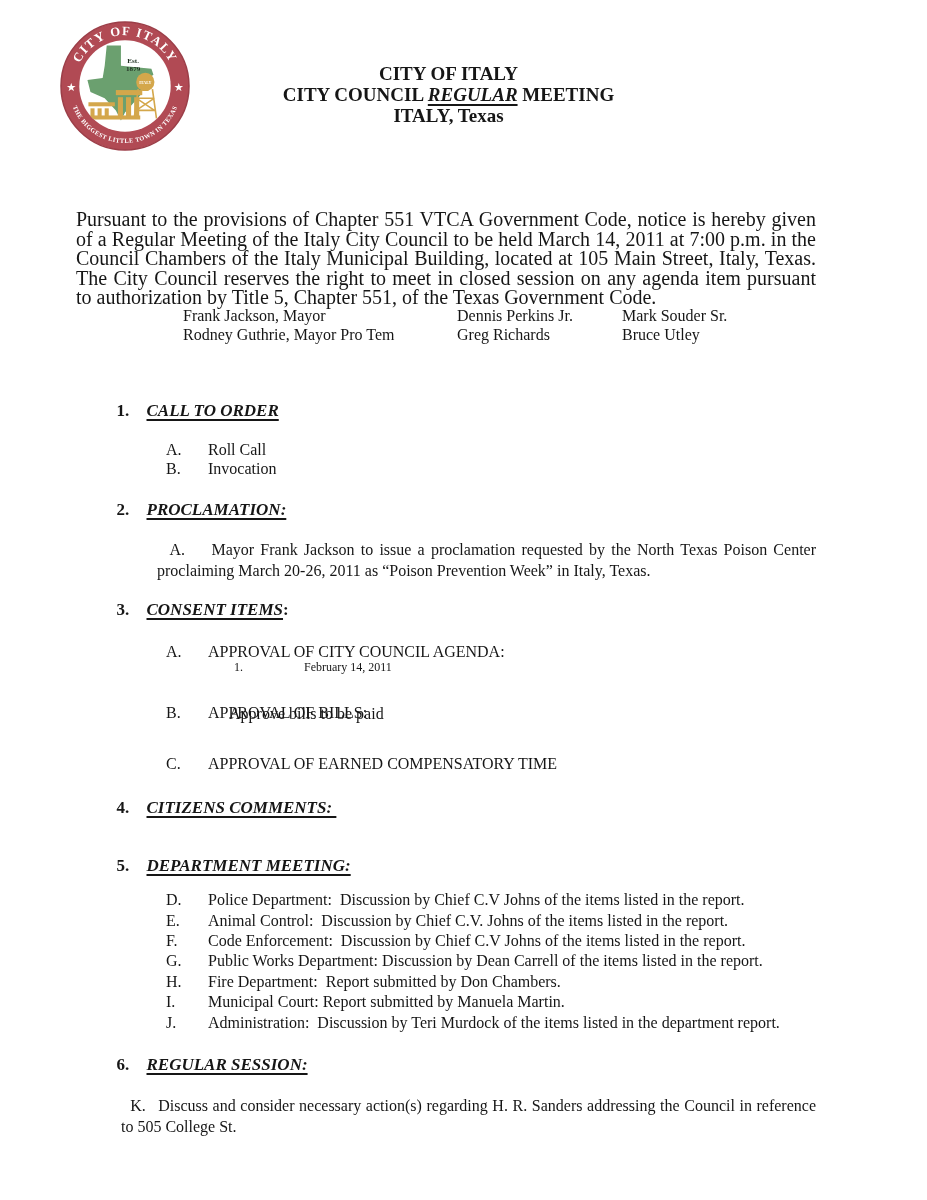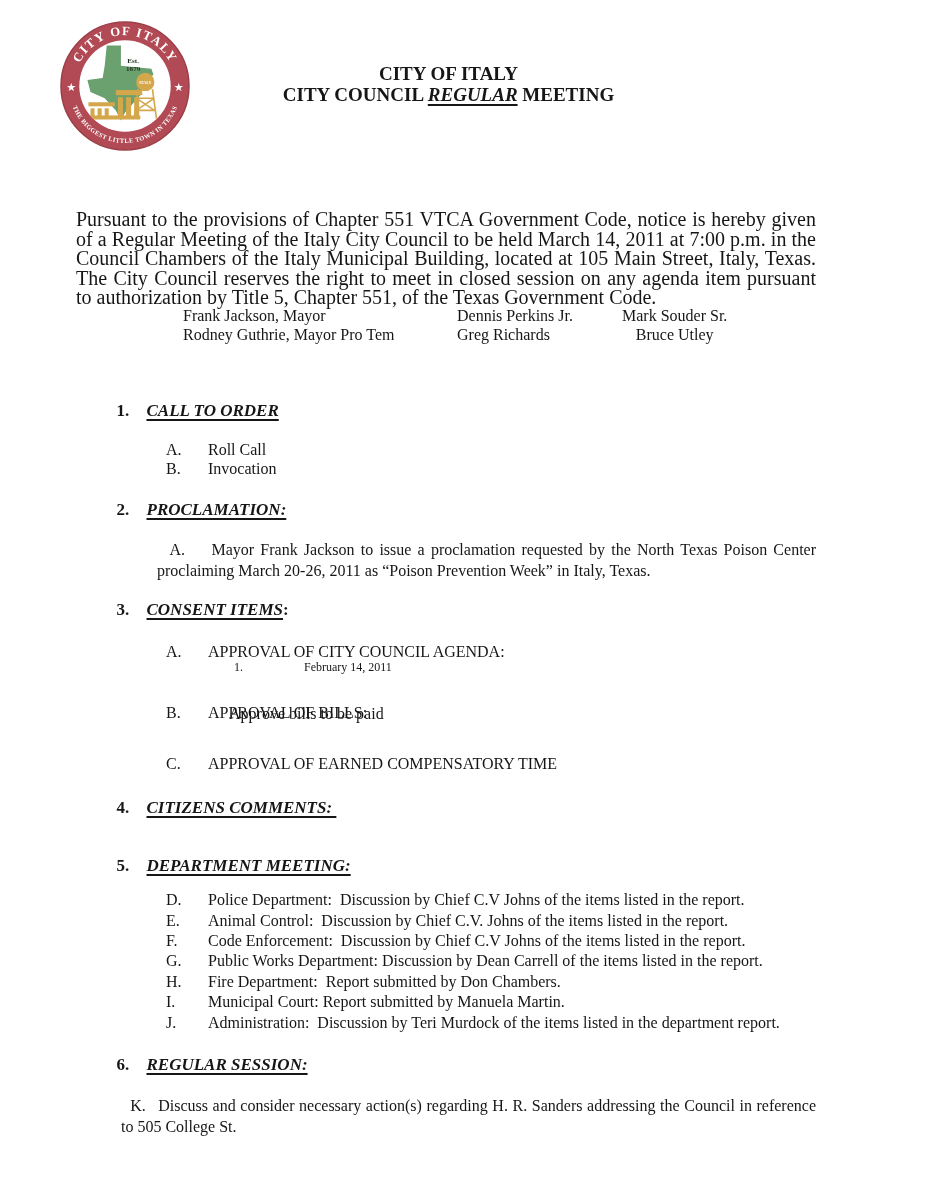--- a/index.html
+++ b/index.html
@@ -12,21 +12,21 @@
   
   .seal{left:60px;top:21px;width:130px;height:130px;}
   .title-block{left:0;right:30px;top:64px;text-align:center;
     font-weight:bold;font-size:19px;line-height:20.8px;}
   .u{text-decoration:underline;text-underline-offset:3px;text-decoration-thickness:1.5px;font-style:italic;}
   
   .intro{left:76px;top:210px;width:740px;font-size:20px;line-height:19.6px;
     text-align:justify;white-space:pre-wrap;}
   
   .officials-col{top:306px;font-size:16px;line-height:19.4px;}
-  .oc1{left:183px;} .oc2{left:457px;} .oc3{left:622px;text-align:center;}
+  .oc1{left:183px;} .oc2{left:457px;} .oc3{left:622px;}
   
   .sec-h{left:108px;font-size:17px;font-weight:bold;white-space:pre;}
   .sec-h .num{display:inline-block;width:30px;text-decoration:none;}
   
   .item{left:158px;font-size:16px;white-space:pre-wrap;}
   .item .lt{display:inline-block;width:42px;white-space:pre;}
   .subitem{left:228px;font-size:12px;white-space:pre-wrap;}
   .subitem .lt2{display:inline-block;width:70px;white-space:pre;}
   .subplain{left:229px;font-size:16px;white-space:pre-wrap;}
   
@@ -78,20 +78,21 @@
     <textPath href="#arcTop" startOffset="50%" text-anchor="middle">CITY OF ITALY</textPath>
   </text>
   <text font-size="6.3" font-weight="bold" letter-spacing="0.4" fill="#ffffff">
     <textPath href="#arcBot" startOffset="50%" text-anchor="middle">THE BIGGEST LITTLE TOWN IN TEXAS</textPath>
   </text>
 </svg>
 
 <div class="abs title-block">
   <div>CITY OF ITALY</div>
   <div><span>CITY COUNCIL </span><span class="u">REGULAR</span><span> MEETING</span></div>
+  <div>ITALY, Texas</div>
 </div>
 
 <div class="abs intro">Pursuant to the provisions of Chapter 551 VTCA Government Code, notice is hereby given of a Regular Meeting of the Italy City Council to be held March 14, 2011 at 7:00 p.m. in the Council Chambers of the Italy Municipal Building, located at 105 Main Street, Italy, Texas.  The City Council reserves the right to meet in closed session on any agenda item pursuant to authorization by Title 5, Chapter 551, of the Texas Government Code.</div>
 
 <div class="abs officials-col oc1">
   <div>Frank Jackson, Mayor</div>
   <div>Rodney Guthrie, Mayor Pro Tem</div>
 </div>
 <div class="abs officials-col oc2">
   <div>Dennis Perkins Jr.</div>

